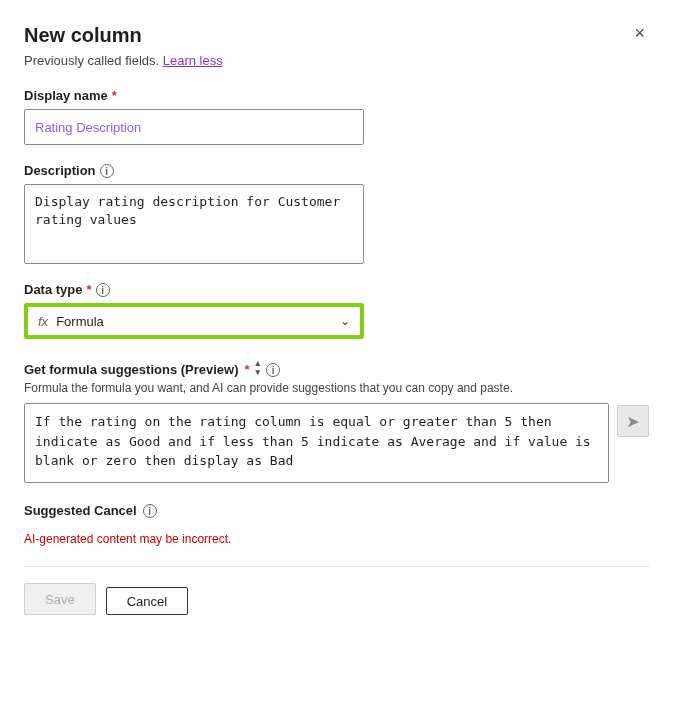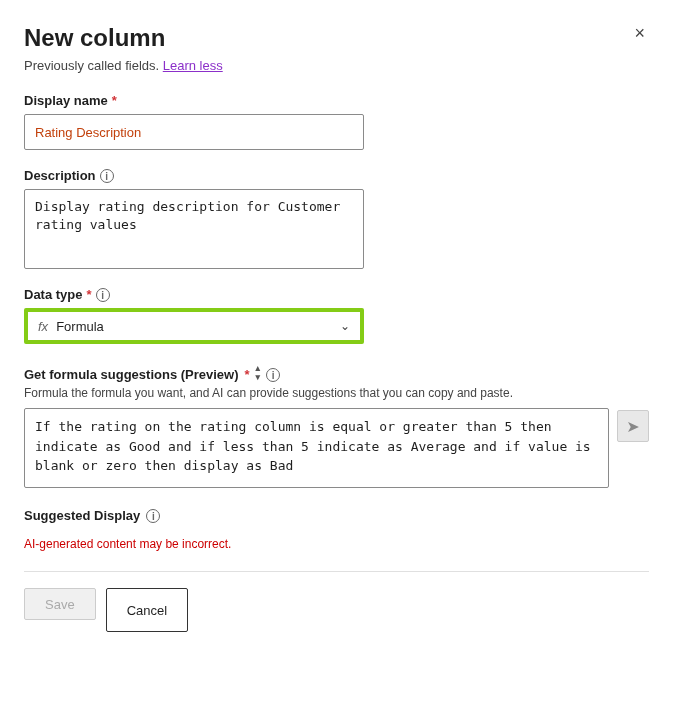--- a/index.html
+++ b/index.html
@@ -19,21 +19,21 @@
       position: relative;
       box-shadow: 0 2px 12px rgba(0,0,0,0.15);
     }
     .dialog-header {
       display: flex;
       justify-content: space-between;
       align-items: flex-start;
       margin-bottom: 6px;
     }
     .dialog-title {
-      font-size: 24px;
+      font-size: 20px;
       font-weight: 600;
       color: #1f1f1f;
     }
     .close-btn {
       background: none;
       border: none;
       cursor: pointer;
       font-size: 18px;
       color: #444;
       padding: 0 4px;
@@ -73,21 +73,21 @@
       color: #666;
       cursor: pointer;
     }
     .text-input {
       width: 340px;
       height: 36px;
       border: 1px solid #8a8a8a;
       border-radius: 2px;
       padding: 0 10px;
       font-size: 13px;
-      color: #c2410c;
+      color: #8b5cf6;
       outline: none;
       display: block;
       margin-bottom: 18px;
     }
     .textarea-input {
       width: 340px;
       height: 80px;
       border: 1px solid #8a8a8a;
       border-radius: 2px;
       padding: 8px 10px;
@@ -206,34 +206,34 @@
       margin-top: 14px;
     }
     .divider {
       height: 1px;
       background: #e0e0e0;
       margin-bottom: 16px;
     }
     .dialog-footer {
       display: flex;
       gap: 10px;
-      align-items: flex-start;
+      align-items: flex-end;
     }
     .btn-save {
       height: 32px;
       padding: 0 20px;
       background: #f0f0f0;
       border: 1px solid #ccc;
       border-radius: 2px;
       font-size: 13px;
       color: #aaa;
       cursor: not-allowed;
     }
     .btn-cancel {
-      height: 44px;
+      height: 28px;
       padding: 0 20px;
       background: #ffffff;
       border: 1px solid #333;
       border-radius: 2px;
       font-size: 13px;
       color: #1f1f1f;
       cursor: pointer;
     }
     .spin-icon {
       display: inline-flex;
@@ -289,21 +289,21 @@
   </div>
   <div class="hint-text">Formula the formula you want, and AI can provide suggestions that you can copy and paste.</div>
 
   <div class="formula-suggestion-area">
     <textarea class="formula-textarea" style="">If the rating on the rating column is equal or greater than 5 then indicate as Good and if less than 5 indicate as Average and if value is blank or zero then display as Bad</textarea>
     <button class="send-btn">➤</button>
   </div>
 
   <div class="suggested-formula-section">
     <div class="section-label">
-      <span>Suggested Display</span>
+      <span>Suggested Cancel</span>
       <span class="info-icon">i</span>
     </div>
     <div class="ai-notice">AI-generated content may be incorrect.</div>
   </div>
 
   <div class="divider"></div>
 
   <div class="dialog-footer">
     <button class="btn-save" disabled="">Save</button>
     <button class="btn-cancel">Cancel</button>

